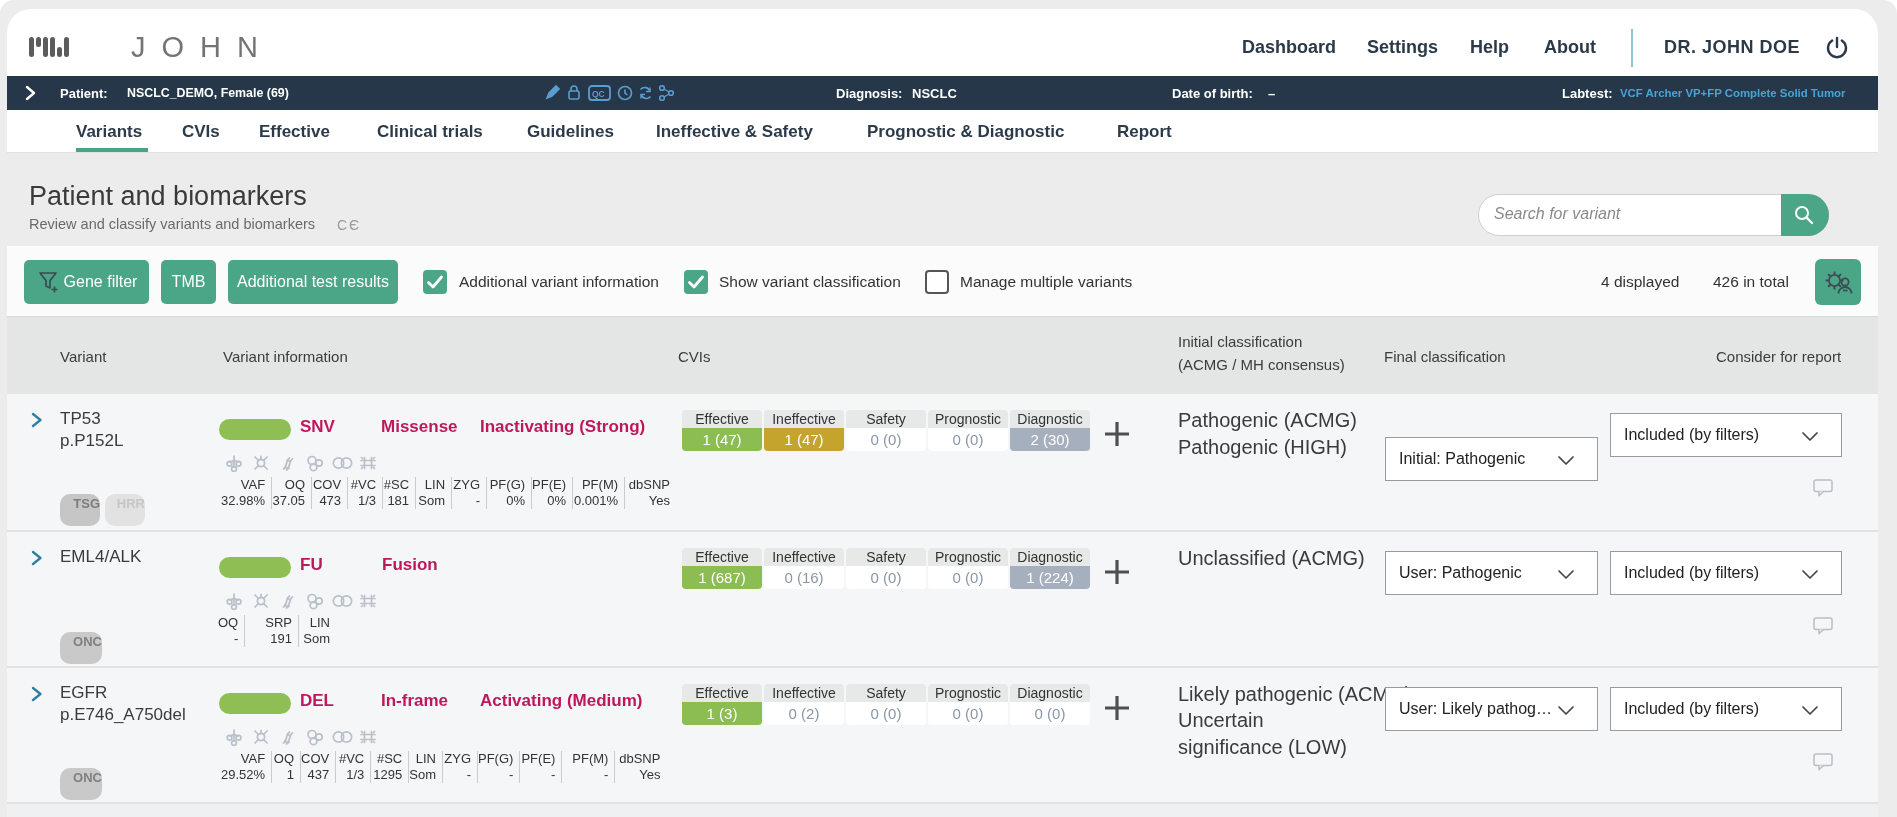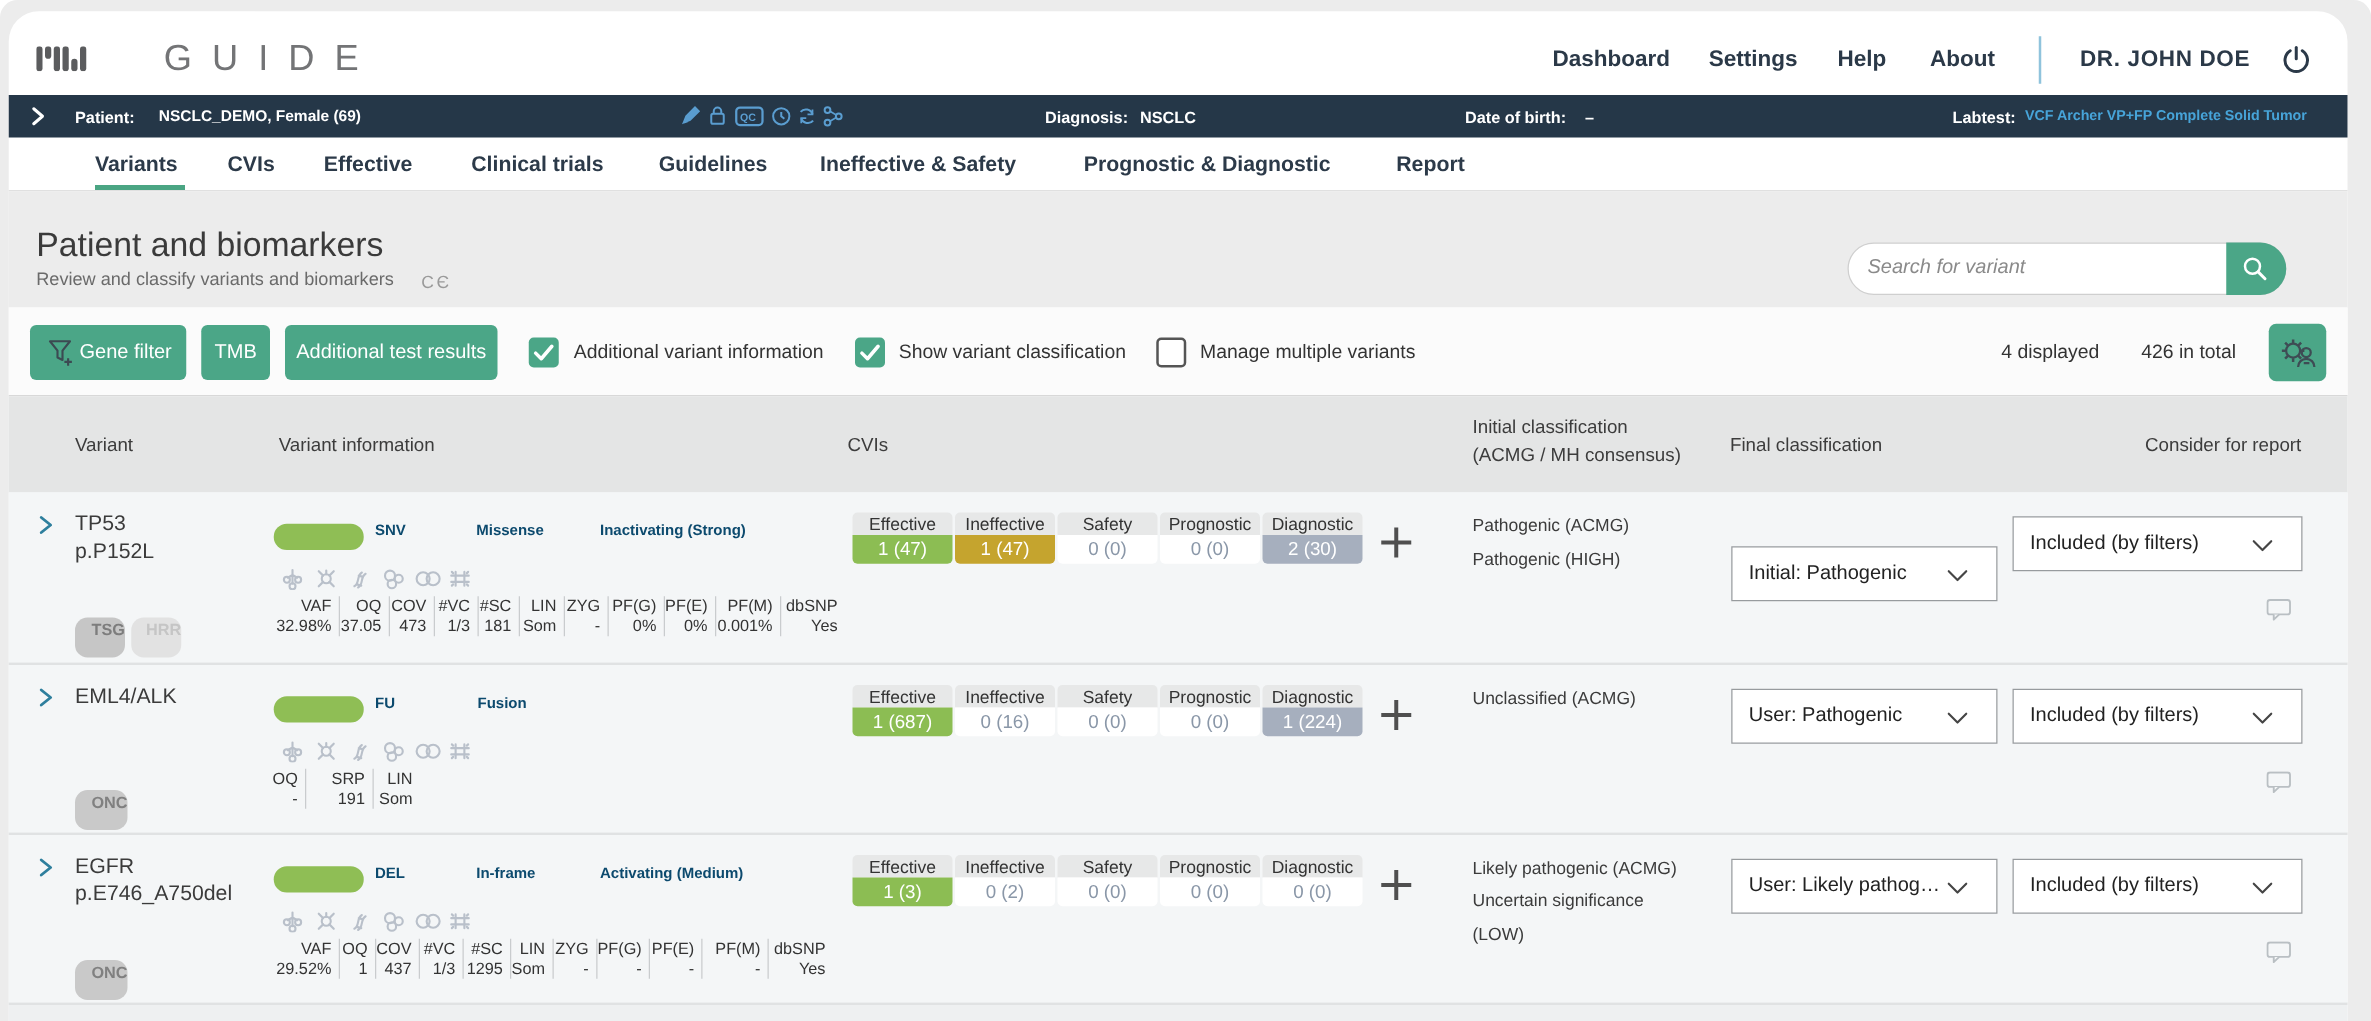--- a/index.html
+++ b/index.html
@@ -31,51 +31,51 @@
   
   #thead { position:absolute; left:7px; top:317px; width:1871px; height:77px; background:#e4e5e5; }
   .th { position:absolute; font-size:15px; color:#3c3c3c; }
   
   .row { position:absolute; left:7px; width:1871px; background:#f4f6f7; }
   .rowdiv { position:absolute; left:7px; width:1871px; height:2px; background:#e0e2e3; }
   .gene { position:absolute; left:60px; font-size:17px; color:#3b3b3b; line-height:22px; }
   .pill { position:absolute; height:32px; border-radius:10px; font-size:13px; font-weight:700;
      text-align:right; line-height:20px; }
   .gbar { position:absolute; left:219px; width:72px; height:21px; border-radius:10.5px; background:#8fbe55; }
-  .btxt { position:absolute; font-size:12px; font-weight:700; color:#0c4a6e; }
+  .btxt { position:absolute; font-size:17px; font-weight:700; color:#be185d; }
   .minitable { position:absolute; display:flex; font-size:13px; color:#333; line-height:16px; white-space:nowrap; }
   .mcol { text-align:right; padding-right:6px; border-left:1px solid #c9ccce; }
   .mcol:first-child { border-left:none; }
   .chips { position:absolute; left:682px; display:flex; }
   .chip { width:80px; margin-right:2px; }
   .chip .lab { height:18px; background:#e7e8e8; border-radius:4px 4px 0 0; font-size:14px;
      color:#333; text-align:center; line-height:19px; }
   .chip .val { height:23px; border-radius:0 0 4px 4px; font-size:15px; text-align:center; line-height:23px; }
   .v-green  { background:#8cbd53; color:#fff; }
   .v-yellow { background:#c5a42e; color:#fff; }
   .v-gray   { background:#a6afbe; color:#fff; }
   .v-white  { background:#fff; color:#8a97a8; }
-  .cls { position:absolute; left:1178px; font-size:14px; color:#3b3b3b; line-height:26.5px; }
+  .cls { position:absolute; left:1178px; font-size:20px; color:#3b3b3b; line-height:26.5px; }
   .dd { position:absolute; height:44px; background:#fff; border:1px solid #979b9e; }
   .dd .t { position:absolute; left:13px; top:12px; font-size:16px; color:#222; }
 </style>
 </head>
 <body>
 <div id="win"></div>
 <div id="card"></div>
 
 <svg class="abs" style="left:29px; top:37px;" width="42" height="20">
   <rect x="0" y="0" width="5" height="20" rx="2.5" fill="#5b5c5e"></rect>
   <rect x="7" y="0" width="5" height="10" rx="2.5" fill="#5b5c5e"></rect>
   <rect x="14" y="0" width="5" height="20" rx="2.5" fill="#5b5c5e"></rect>
   <rect x="21" y="0" width="5" height="20" rx="2.5" fill="#5b5c5e"></rect>
   <rect x="28" y="10" width="5" height="10" rx="2.5" fill="#5b5c5e"></rect>
   <rect x="35" y="0" width="5" height="20" rx="2.5" fill="#5b5c5e"></rect>
 </svg>
-<div class="abs" style="left:131px; top:31px; font-size:29px; color:#737476; letter-spacing:16px;">GUIDE</div>
+<div class="abs" style="left:131px; top:31px; font-size:29px; color:#737476; letter-spacing:16px;">JOHN</div>
 <div class="navitem" style="left:1242px;">Dashboard</div>
 <div class="navitem" style="left:1367px;">Settings</div>
 <div class="navitem" style="left:1470px;">Help</div>
 <div class="navitem" style="left:1544px;">About</div>
 <div class="abs" style="left:1631px; top:29px; width:2px; height:38px; background:#8fc3dc;"></div>
 <div class="navitem" style="left:1664px; letter-spacing:0.5px;">DR. JOHN DOE</div>
 <svg class="abs" style="left:1824px; top:35px;" width="26" height="26" viewBox="0 0 26 26">
   <path d="M13 3 v9" stroke="#2b3948" stroke-width="2.4" stroke-linecap="round" fill="none"></path>
   <path d="M8.2 5.6 a9 9 0 1 0 9.6 0" stroke="#2b3948" stroke-width="2.4" stroke-linecap="round" fill="none"></path>
 </svg>

